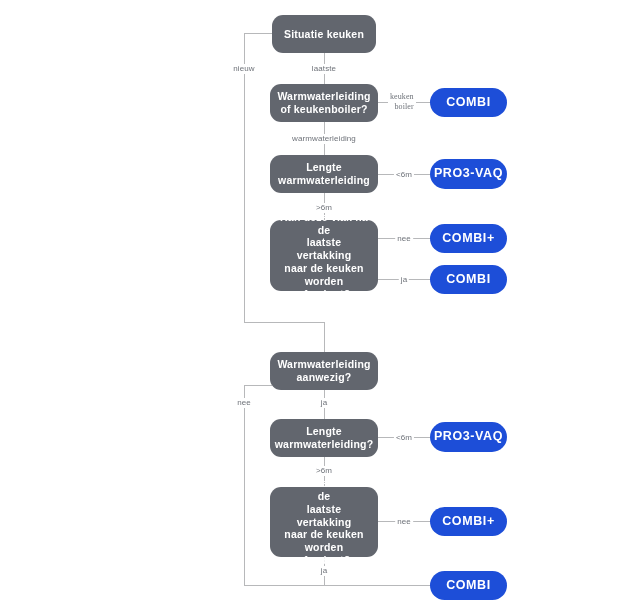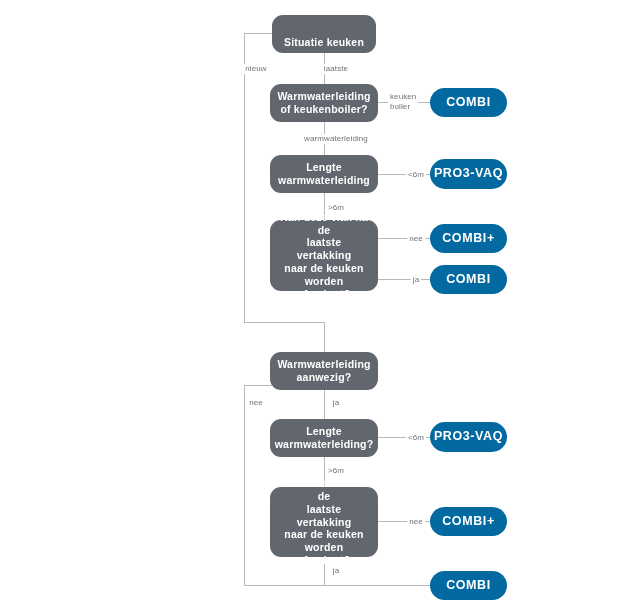--- a/index.html
+++ b/index.html
@@ -33,21 +33,21 @@
     line-height: 1.22;
     z-index: 3;
   }
   .node.decision {
     background: #62666e;
     border-radius: 11px;
     font-size: 10.5px;
     padding: 4px 8px;
   }
   .node.terminal {
-    background: #0369a1;
+    background: #1d4ed8;
     border-radius: 18px;
     font-size: 12.5px;
     letter-spacing: 0.6px;
   }
   .node .node-label {
     display: block;
     white-space: pre-line;
   }
 
   
@@ -64,22 +64,22 @@
     position: absolute;
     color: #6e7279;
     font-size: 8px;
     line-height: 1.25;
     letter-spacing: 0.1px;
     white-space: pre-line;
     z-index: 4;
     background: #ffffff;
     padding: 0 2px;
   }
-  .edge-label.center { text-align: center; transform: translateX(-50%); margin-left: 12px; }
-  .edge-label.left   { text-align: left; }
+  .edge-label.center { text-align: center; transform: translateX(-50%); }
+  .edge-label.left   { text-align: right; font-family: Liberation Serif, serif; }
 </style>
 </head>
 <body>
 
 <div id="flowchart">
 
   <div class="line h" style="left:244px; top:33px; width:28px;"></div>
   <div class="line v" style="left:244px; top:33px; height:290px;"></div>
   <div class="line h" style="left:244px; top:322px; width:81px;"></div>
   <div class="line v" style="left:324px; top:322px; height:30px;"></div>
@@ -105,21 +105,21 @@
   <div class="line v" style="left:324px; top:388px; height:32px;"></div>
 
   <div class="line h" style="left:378px; top:437px; width:52px;"></div>
 
   <div class="line v" style="left:324px; top:456px; height:31px;"></div>
 
   <div class="line h" style="left:378px; top:521px; width:52px;"></div>
 
   <div class="line v" style="left:324px; top:556px; height:29px;"></div>
 
-  <div class="node decision" style="left:272px; top:15px; width:104px; height:38px;align-items:flex-end;">
+  <div class="node decision" style="left:272px; top:15px; width:104px; height:38px;">
     <span class="node-label">Situatie keuken</span>
   </div>
 
   <div class="node decision" style="left:270px; top:84px; width:108px; height:38px;">
     <span class="node-label">Warmwaterleiding
 of keukenboiler?</span>
   </div>
 
   <div class="node decision" style="left:270px; top:155px; width:108px; height:38px;">
     <span class="node-label">Lengte

